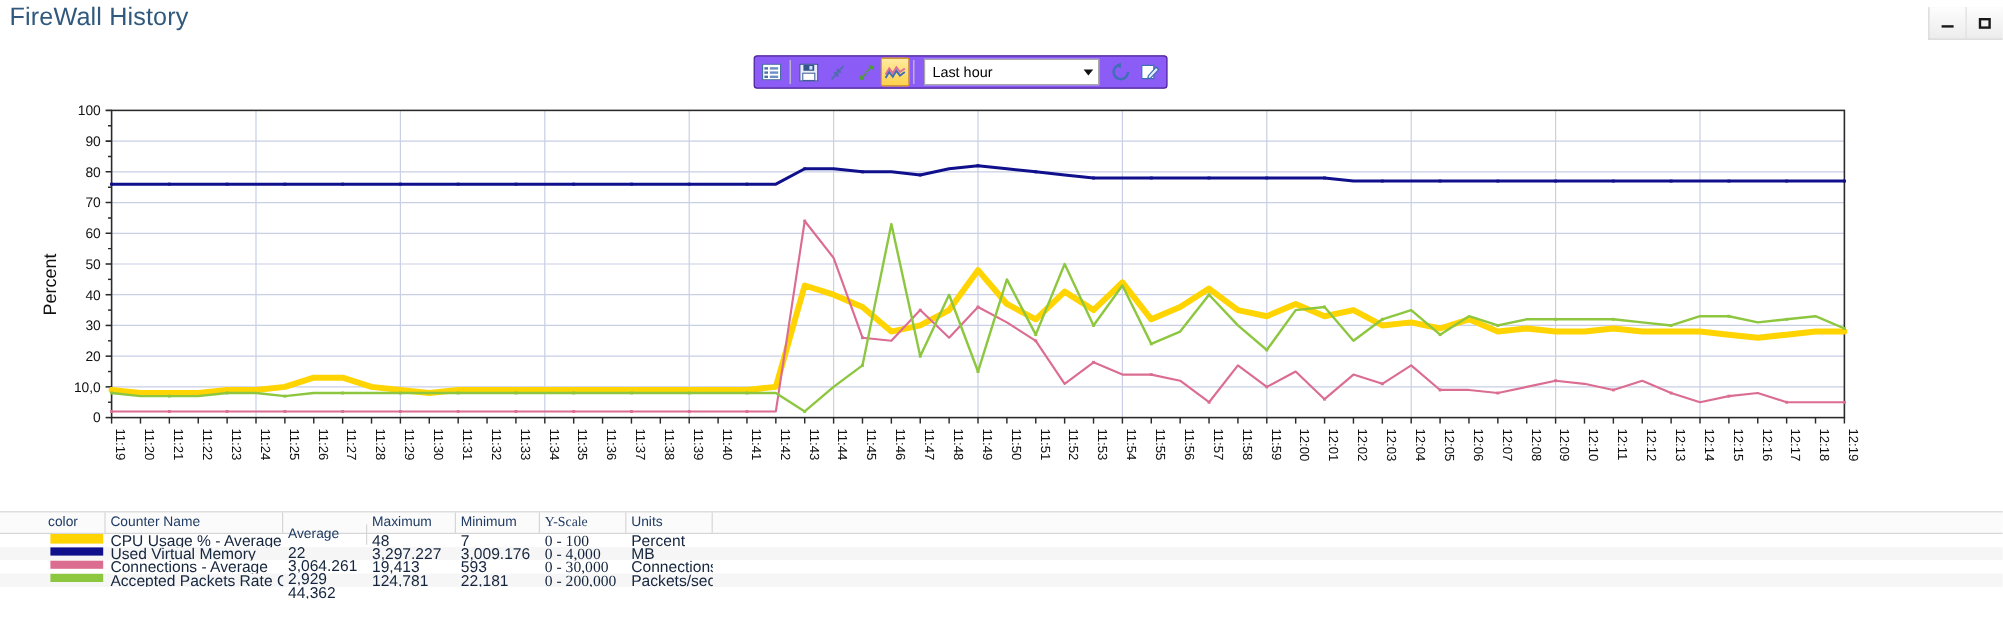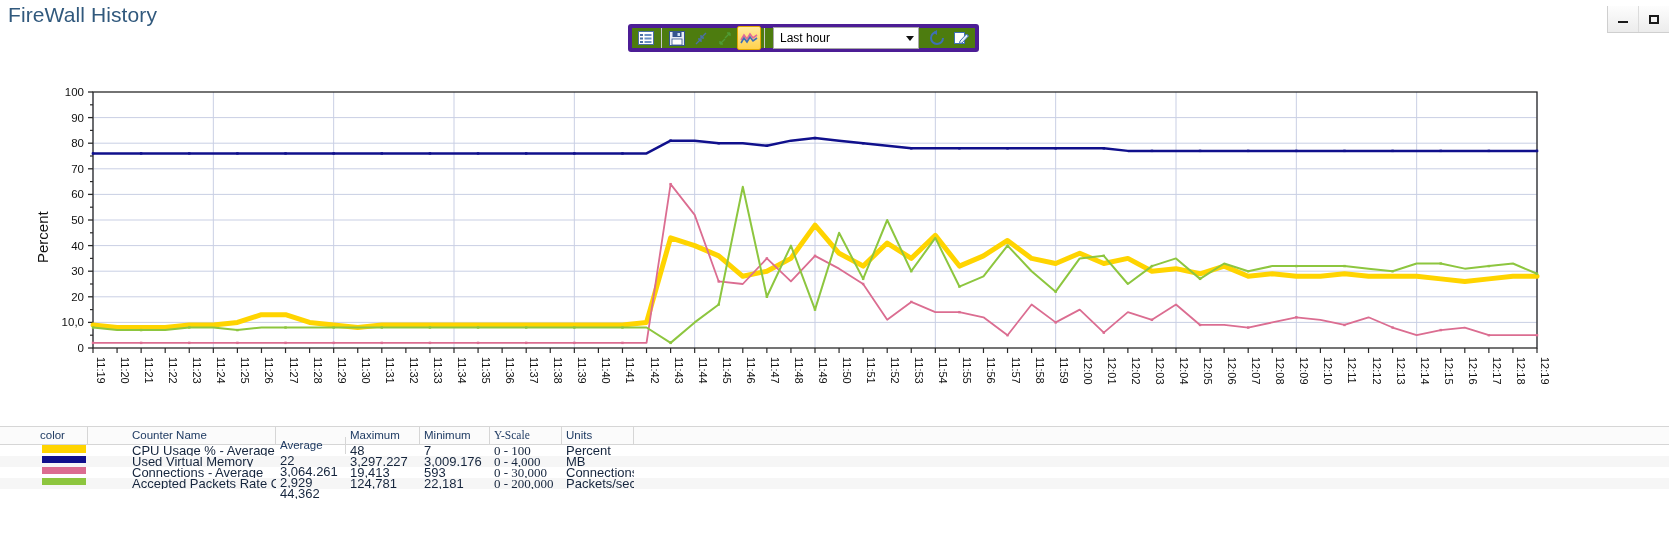--- a/index.html
+++ b/index.html
@@ -59,26 +59,26 @@
   }
   .max-glyph {
     display: block;
     width: 10px; height: 9px;
     border: 2px solid #1a1a1a;
     box-sizing: border-box;
   }
 
   
   .toolbar {
-    position: absolute; left: 628px; top: 24px;
+    position: absolute; left: 628px; top: 46px;
     height: 28px;
     display: flex;
     align-items: center;
-    background: #4d7c0f;
-    border: 4px solid #4c1d95;
+    background: #8b5cf6;
+    border: 1px solid #4c1d95;
     border-radius: 3px;
     padding: 1px 2px;
     box-sizing: border-box;
   }
   .tbtn {
     width: 24px; height: 24px;
     display: flex; align-items: center; justify-content: center;
     border: 1px solid transparent;
     border-radius: 2px;
     box-sizing: border-box;
@@ -168,21 +168,21 @@
     height: 11px;
     line-height: 11px;
     padding-left: 4px;
     box-sizing: border-box;
     white-space: nowrap;
     overflow: hidden;
     color: #15253d;
     font-size: 13px;
   }
   .c-color   { width: 52px; margin-left: 36px; }
-  .c-name    { width: 148px; margin-left: 40px; }
+  .c-name    { width: 148px; }
   .c-avg     { width: 70px; margin-top: 20px; }
   .c-max     { width: 74px; }
   .c-min     { width: 70px; }
   .c-yscale  { width: 72px; font-family: Liberation Serif, serif; }
   .c-units   { width: 72px; }
   .swatch {
     display: block;
     width: 44px; height: 7px;
     margin-left: 2px;
   }

